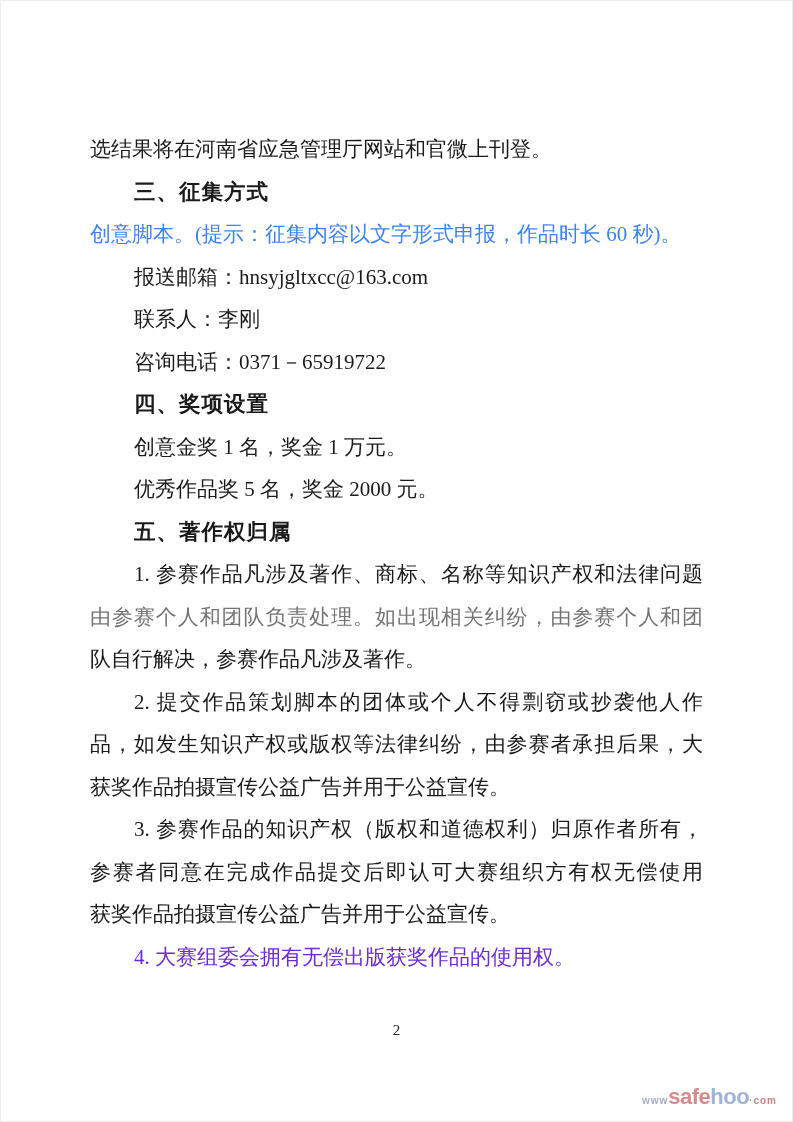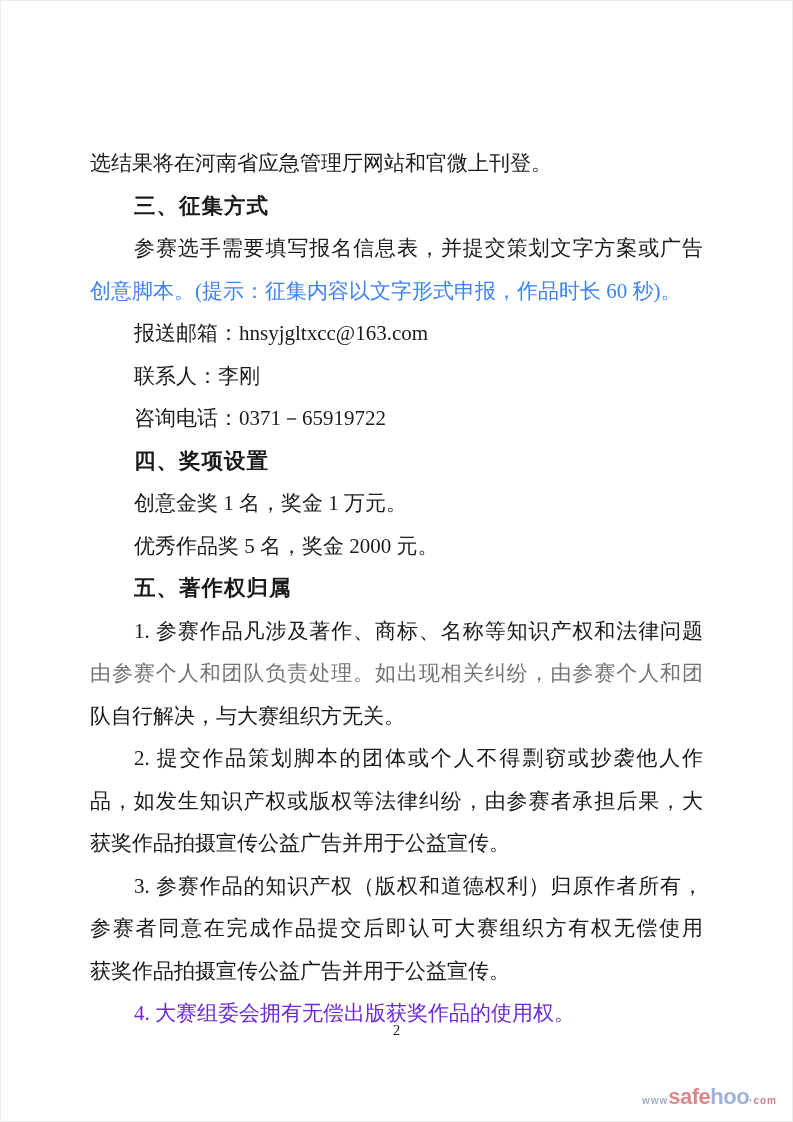--- a/index.html
+++ b/index.html
@@ -6,21 +6,21 @@
   .page{
     position:relative;
     width:793px;height:1122px;
     background:#ffffff;
     overflow:hidden;
     box-shadow:inset 0 0 0 1px #ececec;
     font-family:"Liberation Serif","DejaVu Serif",serif;
   }
   .doc{
     position:absolute;
-    left:90px;top:142px;width:613px;
+    left:90px;top:128px;width:613px;
   }
   .line{
     height:42.5px;
     line-height:42.5px;
     font-size:21px;
     color:#1a1a1a;
     font-family:"Liberation Serif","DejaVu Serif",serif;
     white-space:nowrap;
   }
   .line.justify{
@@ -58,32 +58,31 @@
   .wm-com{ font-size:10px; letter-spacing:1px; }
 </style>
 </head>
 <body>
 
 <div class="page">
 
   <div class="doc" id="doc">
       <div class="line body" style="color: rgb(26, 26, 26);">选结果将在河南省应急管理厅网站和官微上刊登。</div>
       <div class="line heading indent" style="color: rgb(26, 26, 26);">三、征集方式</div>
-      <div class="line body indent justify" style="color: rgb(26, 26, 26);">参赛选手需要填写报名信息表，并提交策划文字方案或广告</div>
       <div class="line body" style="color: #3b82f6;">创意脚本。(提示：征集内容以文字形式申报，作品时长 60 秒)。</div>
       <div class="line body indent" style="color: rgb(26, 26, 26);">报送邮箱：hnsyjgltxcc@163.com</div>
       <div class="line body indent" style="color: rgb(26, 26, 26);">联系人：李刚</div>
       <div class="line body indent" style="color: rgb(26, 26, 26);">咨询电话：0371－65919722</div>
       <div class="line heading indent" style="color: rgb(26, 26, 26);">四、奖项设置</div>
       <div class="line body indent" style="color: rgb(26, 26, 26); font-family: Liberation Serif, serif;">创意金奖 1 名，奖金 1 万元。</div>
       <div class="line body indent" style="color: rgb(26, 26, 26);">优秀作品奖 5 名，奖金 2000 元。</div>
       <div class="line heading indent" style="color: rgb(26, 26, 26);">五、著作权归属</div>
       <div class="line body indent justify" style="color: rgb(26, 26, 26);">1. 参赛作品凡涉及著作、商标、名称等知识产权和法律问题</div>
       <div class="line body justify" style="color: #737373;">由参赛个人和团队负责处理。如出现相关纠纷，由参赛个人和团</div>
-      <div class="line body" style="color: rgb(26, 26, 26);">队自行解决，与大赛组织方无关。</div>
+      <div class="line body" style="color: rgb(26, 26, 26);">队自行解决，参赛作品凡涉及著作。</div>
       <div class="line body indent justify" style="color: rgb(26, 26, 26);">2. 提交作品策划脚本的团体或个人不得剽窃或抄袭他人作</div>
       <div class="line body justify" style="color: rgb(26, 26, 26);">品，如发生知识产权或版权等法律纠纷，由参赛者承担后果，大</div>
       <div class="line body" style="color: rgb(26, 26, 26);">获奖作品拍摄宣传公益广告并用于公益宣传。</div>
       <div class="line body indent justify" style="color: rgb(26, 26, 26);">3. 参赛作品的知识产权（版权和道德权利）归原作者所有，</div>
       <div class="line body justify" style="color: rgb(26, 26, 26);">参赛者同意在完成作品提交后即认可大赛组织方有权无偿使用</div>
       <div class="line body" style="color: rgb(26, 26, 26);">获奖作品拍摄宣传公益广告并用于公益宣传。</div>
       <div class="line body indent" style="color: #6d28d9;">4. 大赛组委会拥有无偿出版获奖作品的使用权。</div>
     </div>
 
   <div class="page-number">2</div>

